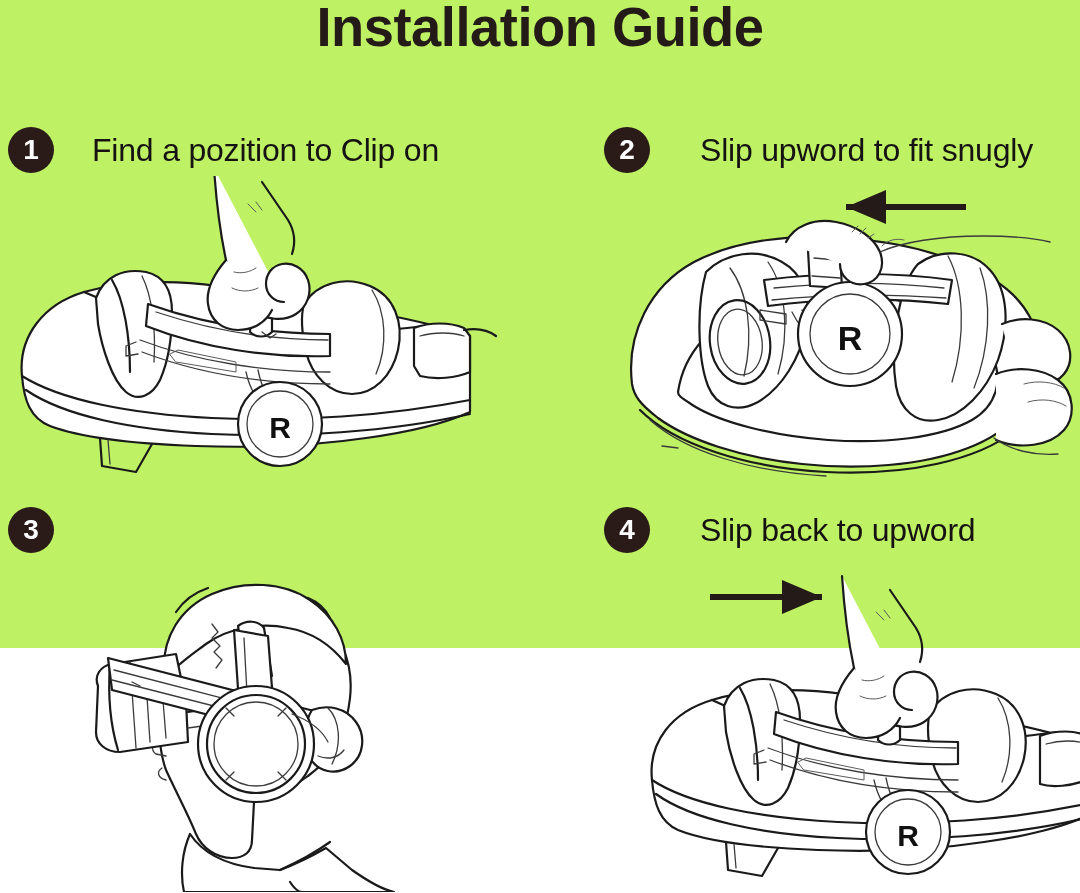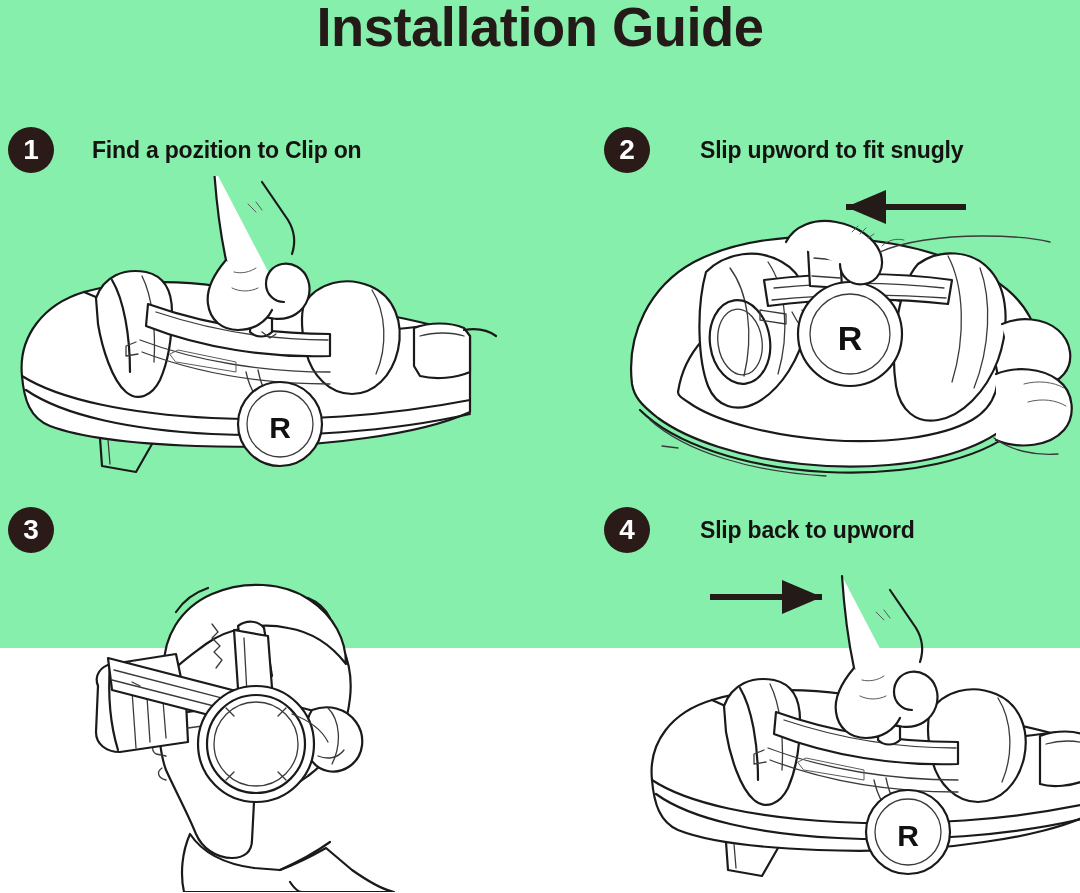--- a/index.html
+++ b/index.html
@@ -15,21 +15,21 @@
     overflow: hidden;
     font-family: "Liberation Sans", sans-serif;
     -webkit-font-smoothing: antialiased;
   }
 
   #page {
     position: absolute;
     left: 0; top: 0;
     width: 1080px;
     height: 648px;
-    background: #86efac;
+    background: #bef264;
   }
 
   
   .page-title {
     position: absolute;
     left: 0;
     top: -6px;
     width: 1080px;
     text-align: center;
     font-size: 56px;
@@ -73,22 +73,22 @@
     display: flex;
     align-items: center;
     justify-content: center;
     flex: 0 0 auto;
     line-height: 1;
     font-family: "Liberation Sans", sans-serif;
   }
 
   .step-label {
     margin-left: 38px;
-    font-size: 23px;
-    font-weight: bold;
+    font-size: 32px;
+    font-weight: normal;
     color: #161212;
     white-space: nowrap;
     letter-spacing: -0.2px;
     font-family: "Liberation Sans", sans-serif;
   }
   .step-2 .step-label, .step-4 .step-label { margin-left: 50px; }
 
   .step-art {
     position: absolute;
     left: 0;

